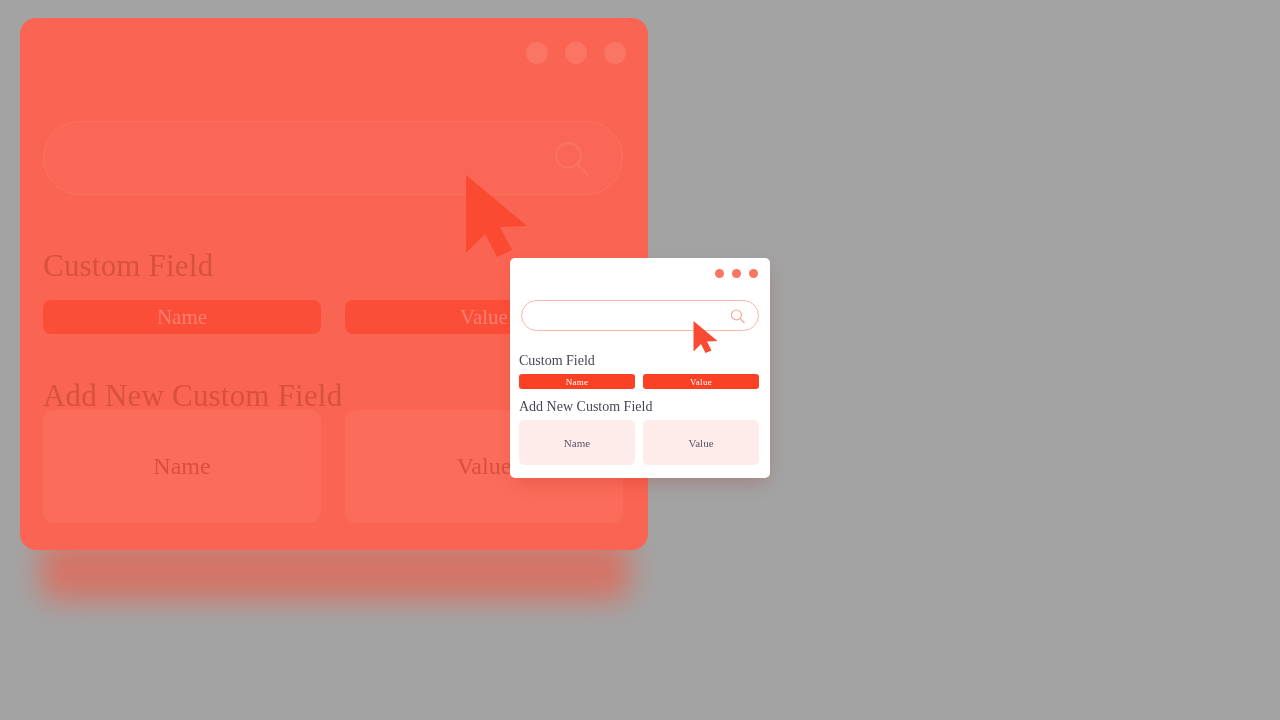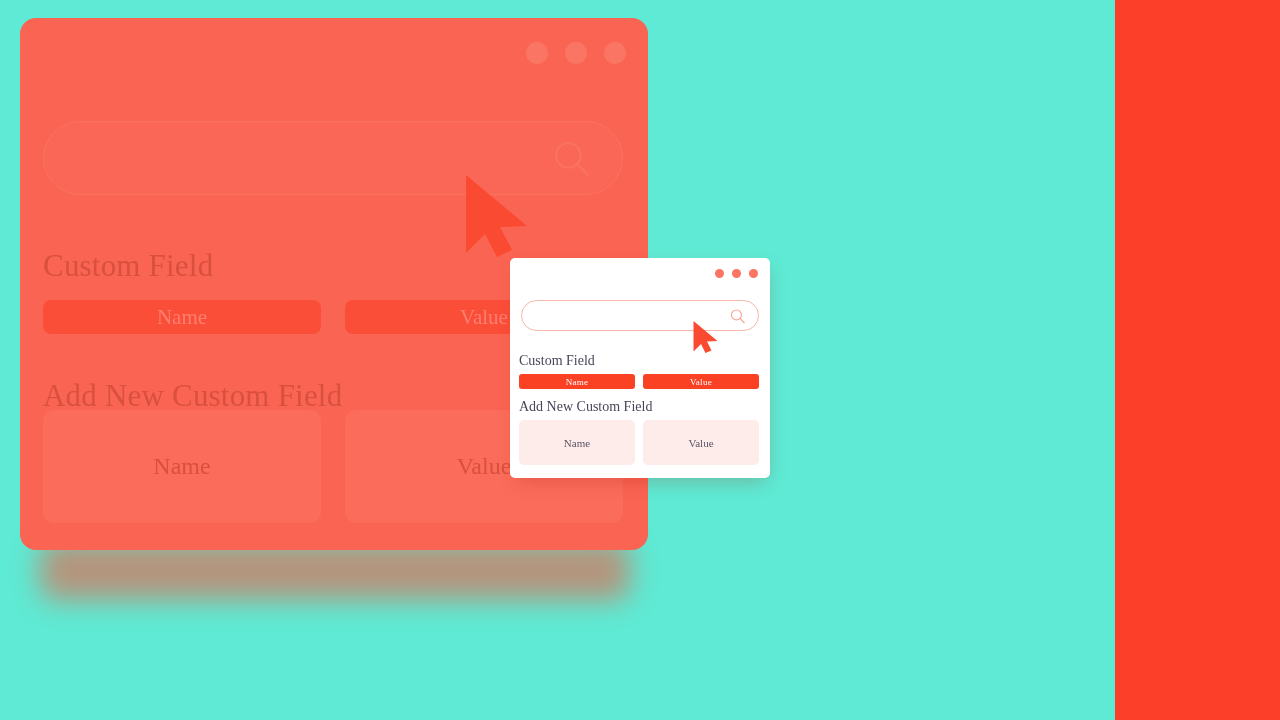--- a/index.html
+++ b/index.html
@@ -11,23 +11,23 @@
     height: 720px;
     overflow: hidden;
     background: #FB3F29;
     font-family: "Liberation Serif", serif;
     position: relative;
   }
 
   #stage {
     position: absolute;
     inset: 0;
-    width: 1115px;
+    width: 1280px;
     height: 720px;
-    background: #5eead4;
+    background: #a3a3a3;
   }
 
   
   .ghost-shadow {
     position: absolute;
     left: 40px;
     top: 540px;
     width: 590px;
     height: 60px;
     background: #FC4F36;

